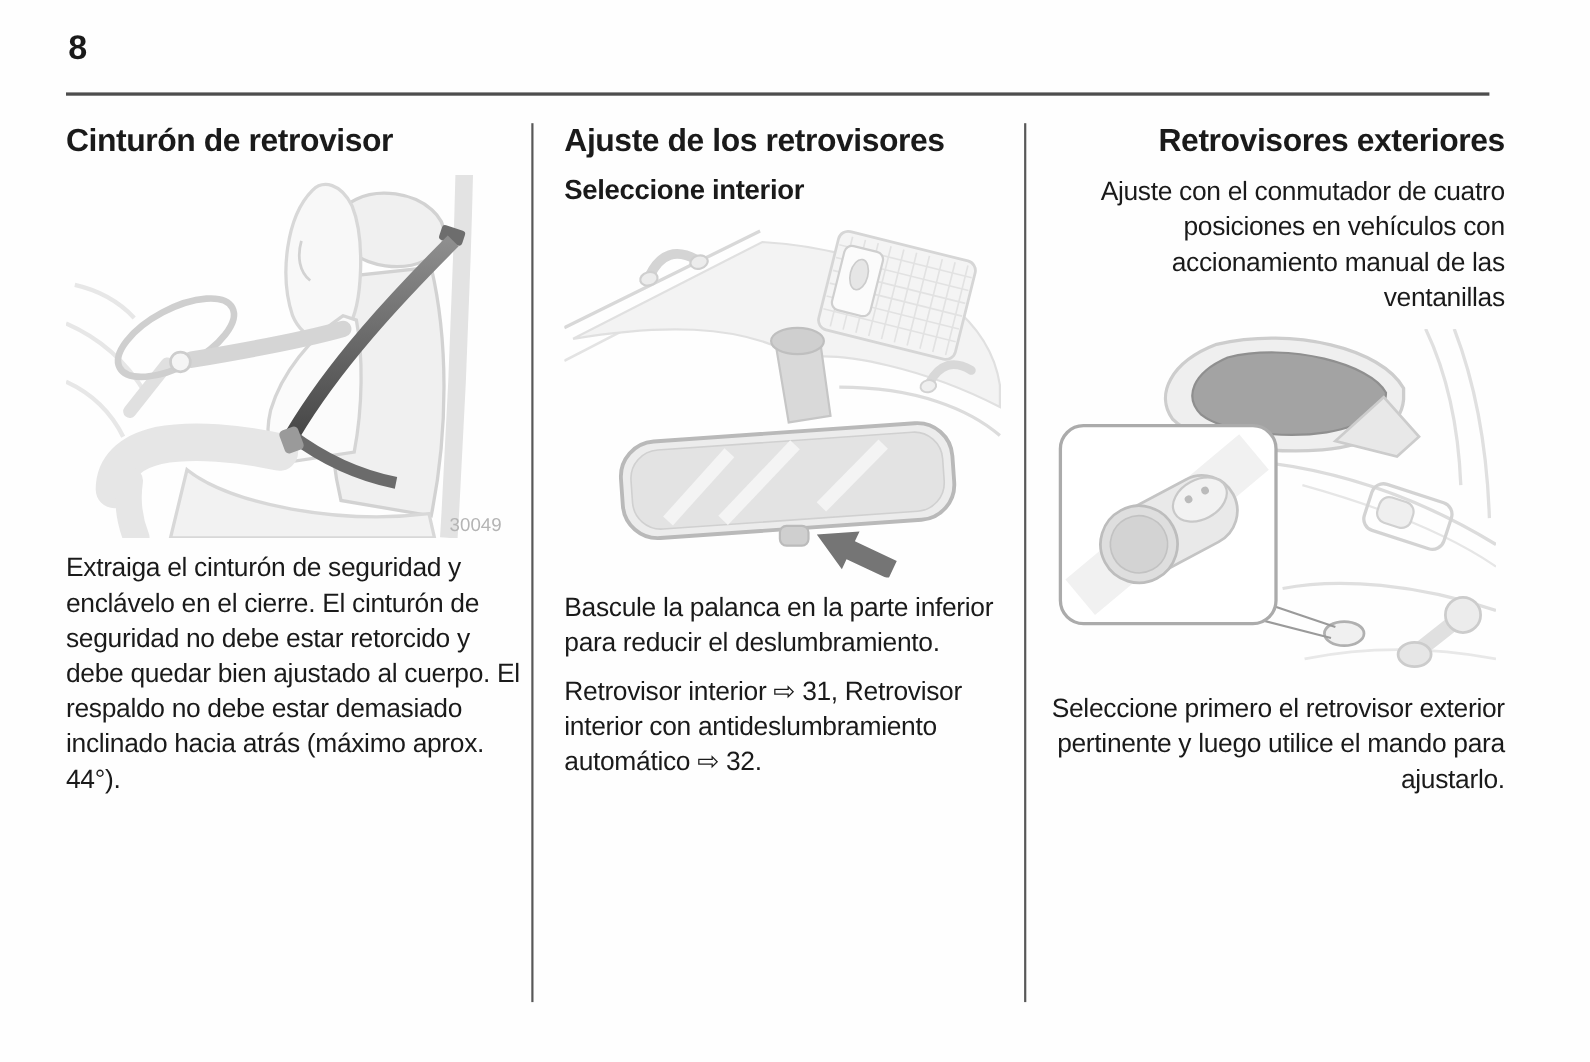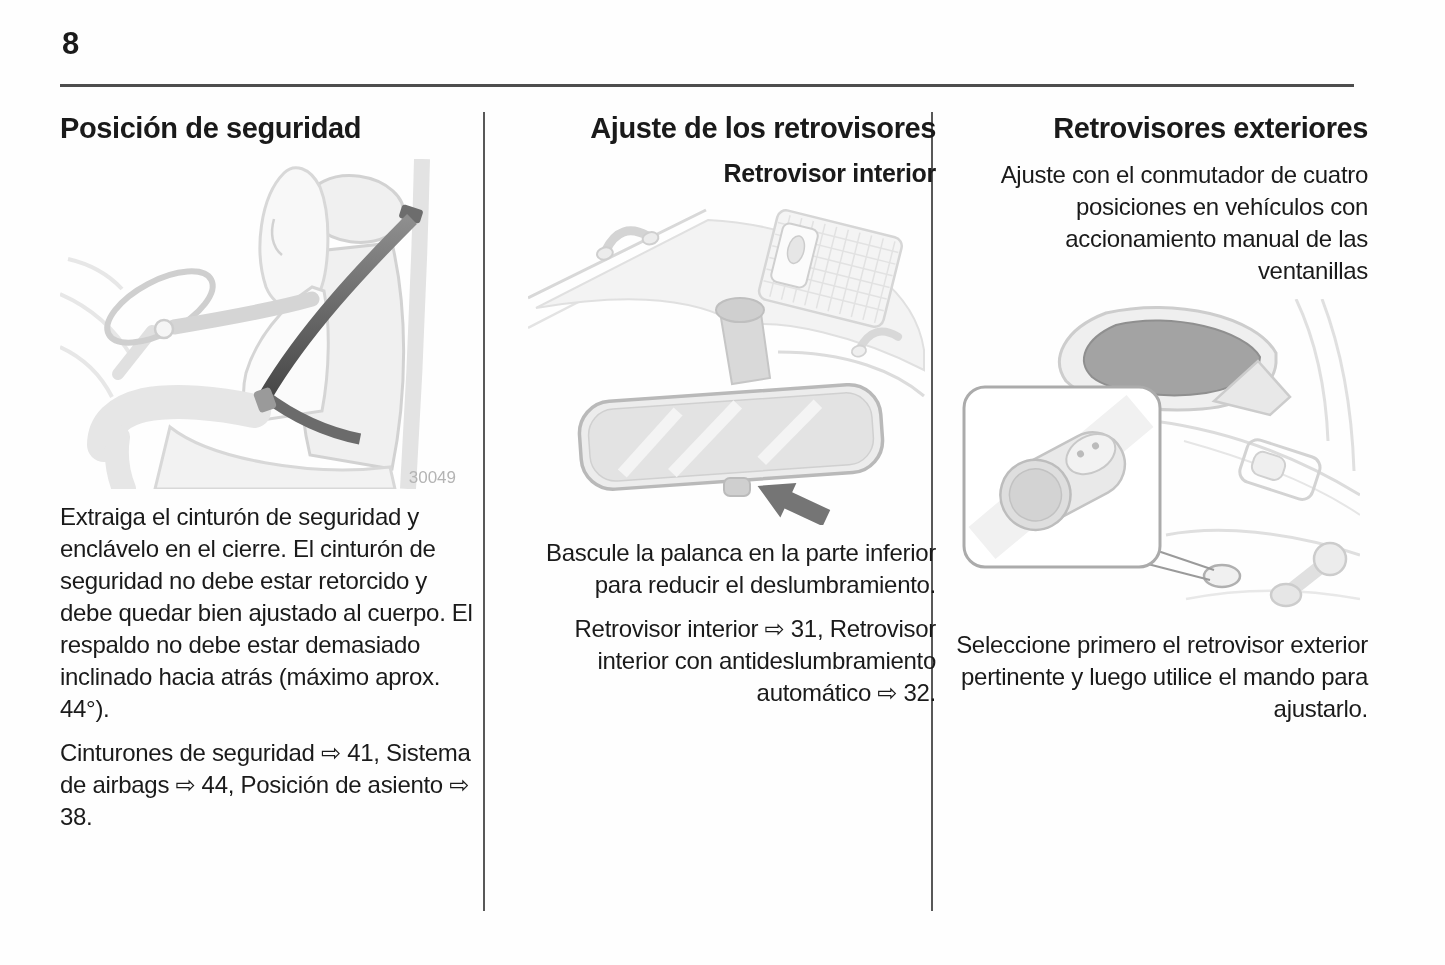--- a/index.html
+++ b/index.html
@@ -17,21 +17,21 @@
   .header-rule{position:absolute;left:60px;top:84px;width:1294px;height:3px;background:#4d4d4d;}
 
   
   .vdivider{position:absolute;top:112px;height:799px;width:2px;background:#585858;}
   .vdivider.d1{left:483px;}
   .vdivider.d2{left:931px;}
 
   
   .column{position:absolute;top:112px;}
   .col1{left:60px;width:414px;}
-  .col2{left:528px;width:408px;text-align:right;}
+  .col2{left:513px;width:408px;}
   .col3{left:956px;width:412px;text-align:right;}
 
   h2.section-heading{
     font-size:29px;font-weight:bold;margin:0 0 14px 0;
     letter-spacing:-0.4px;white-space:nowrap;
   }
   h3.sub-heading{
     font-size:25px;font-weight:bold;margin:2px 0 12px 0;letter-spacing:-0.3px;white-space:nowrap;
   }
   p.body-text{
@@ -46,21 +46,21 @@
 
 <div class="page">
 
   <div class="page-number">8</div>
   <div class="header-rule"></div>
 
   <div class="vdivider d1"></div>
   <div class="vdivider d2"></div>
 
   <section class="column col1">
-    <h2 class="section-heading">Posición de seguridad</h2>
+    <h2 class="section-heading">Cinturón de retrovisor</h2>
 
     <figure class="illustration">
       <svg width="400" height="330" viewBox="0 0 400 330">
         <defs>
           <linearGradient id="beltGrad" x1="0" y1="0" x2="0" y2="1">
             <stop offset="0" stop-color="#8e8e8e"></stop>
               <stop offset="1" stop-color="#474747"></stop>
           </linearGradient>
         </defs>
 
@@ -98,26 +98,25 @@
           <path d="M352,60 C300,112 244,172 206,236" stroke="url(#beltGrad)" stroke-width="14" fill="none"></path>
           <path d="M204,236 C236,260 270,274 300,280" stroke="#6b6b6b" stroke-width="11" fill="none"></path>
           <rect x="196" y="230" width="18" height="22" rx="4" transform="rotate(-20 205 241)" fill="#9a9a9a"></rect>
         </g>
 
         <text x="396" y="324" text-anchor="end" font-size="17" fill="#b4b4b4">30049</text>
       </svg>
     </figure>
 
     <p class="body-text">Extraiga el cinturón de seguridad y enclávelo en el cierre. El cinturón de seguridad no debe estar retorcido y debe quedar bien ajustado al cuerpo. El respaldo no debe estar demasiado inclinado hacia atrás (máximo aprox. 44°).</p>
-    <p class="body-text">Cinturones de seguridad ⇨ 41, Sistema de airbags ⇨ 44, Posición de asiento ⇨ 38.</p>
   </section>
 
   <section class="column col2">
     <h2 class="section-heading">Ajuste de los retrovisores</h2>
-    <h3 class="sub-heading">Retrovisor interior</h3>
+    <h3 class="sub-heading">Seleccione interior</h3>
 
     <figure class="illustration">
       <svg width="398" height="325" viewBox="0 0 398 325">
 
         <g>
           <path d="M0,98 L178,10" stroke="#d8d8d8" stroke-width="3" fill="none"></path>
           <path d="M0,128 L62,96" stroke="#e3e3e3" stroke-width="2.5" fill="none"></path>
           <path d="M8,108 L180,20 C250,24 310,45 350,76 C378,98 392,124 396,150 L396,170
                    C330,136 252,118 214,126 C160,92 80,96 8,108 Z" fill="#f3f3f3" stroke="#e0e0e0" stroke-width="2"></path>
           <path d="M250,152 C320,152 368,172 396,196" stroke="#dcdcdc" stroke-width="3" fill="none"></path>

